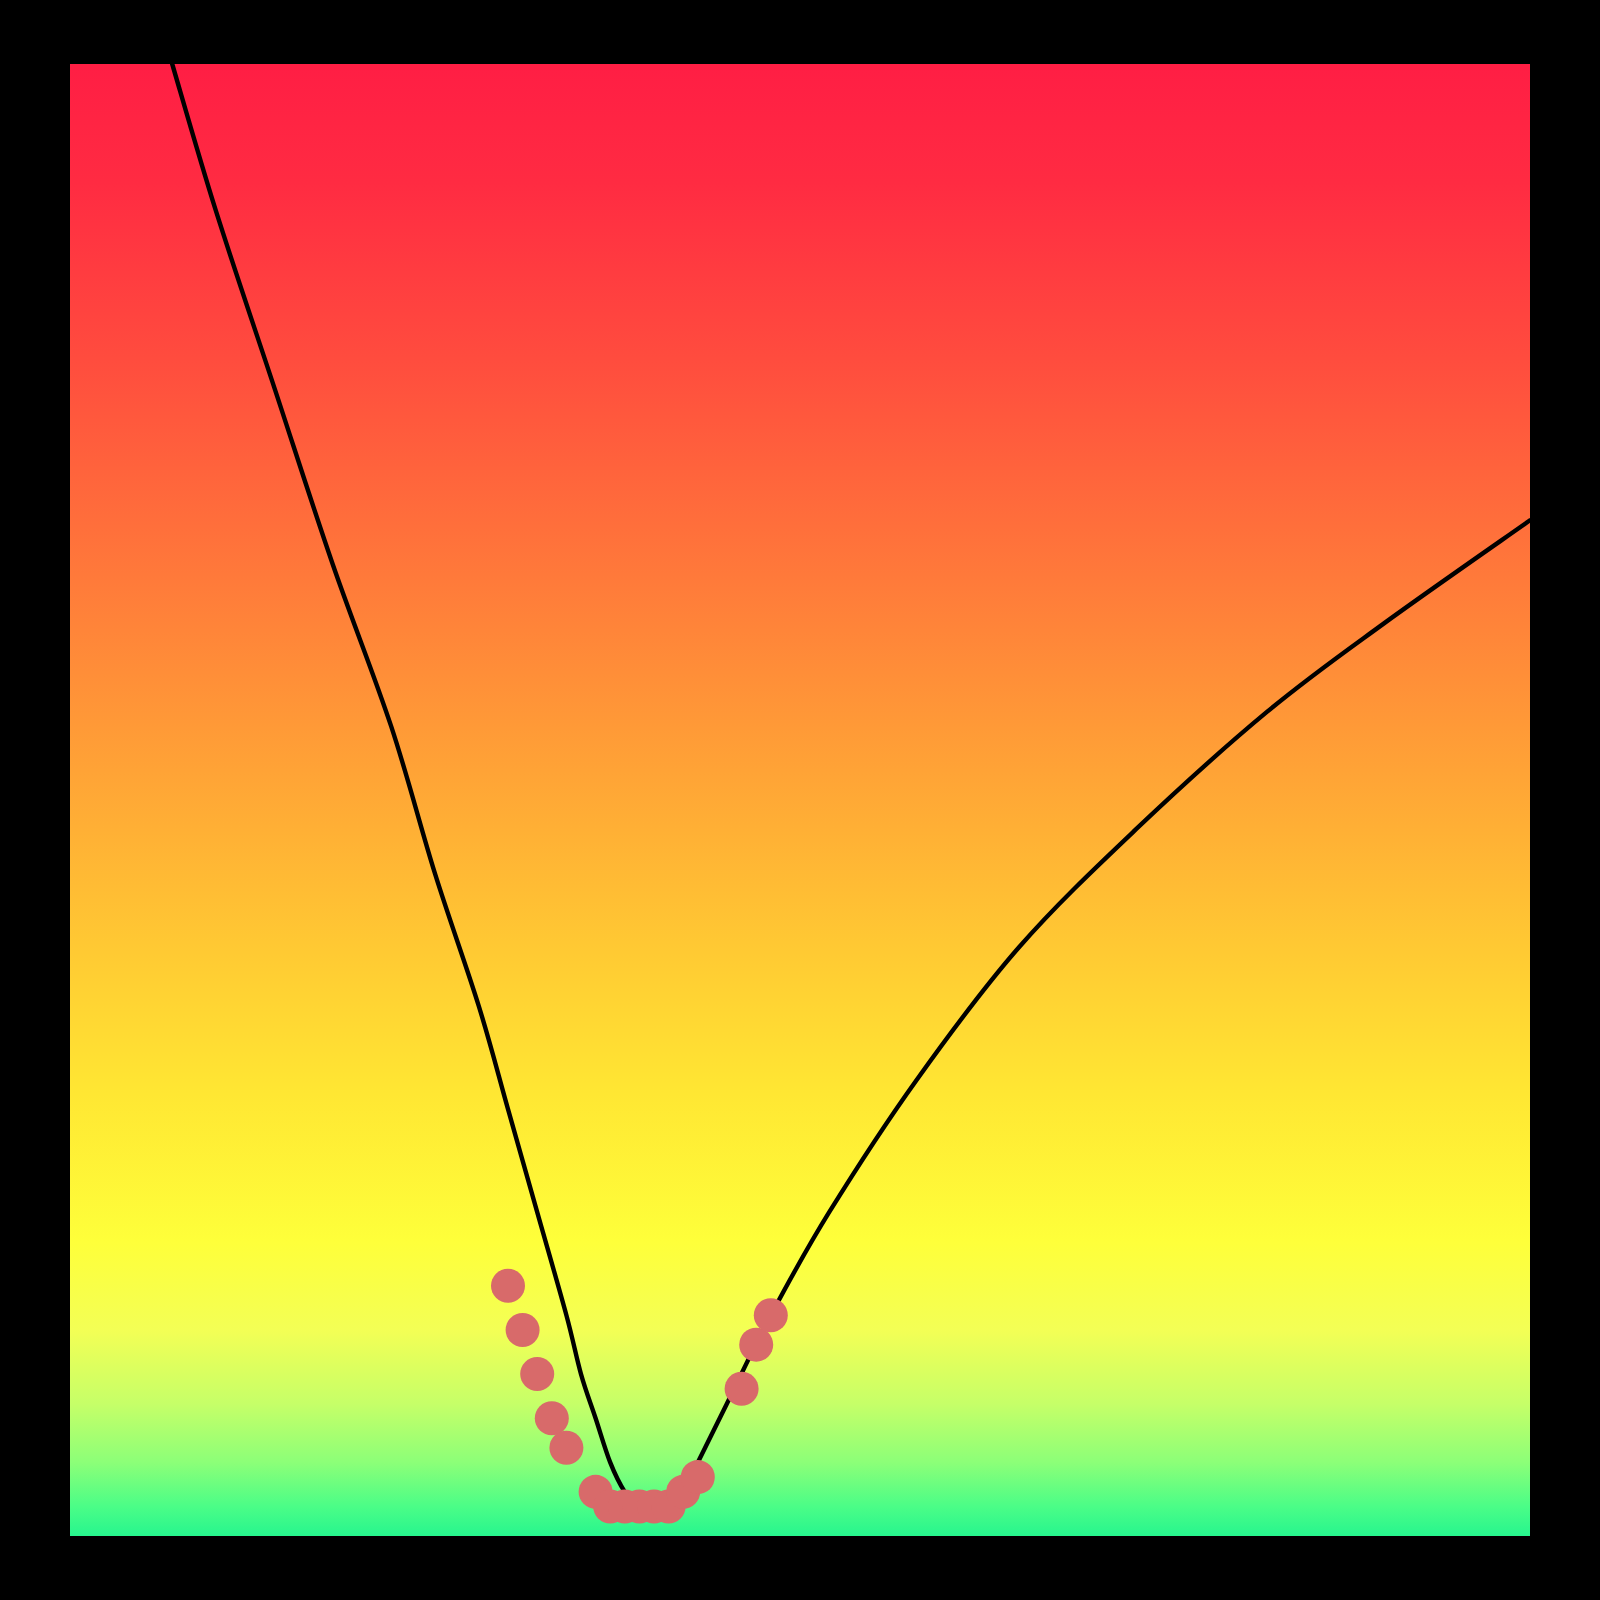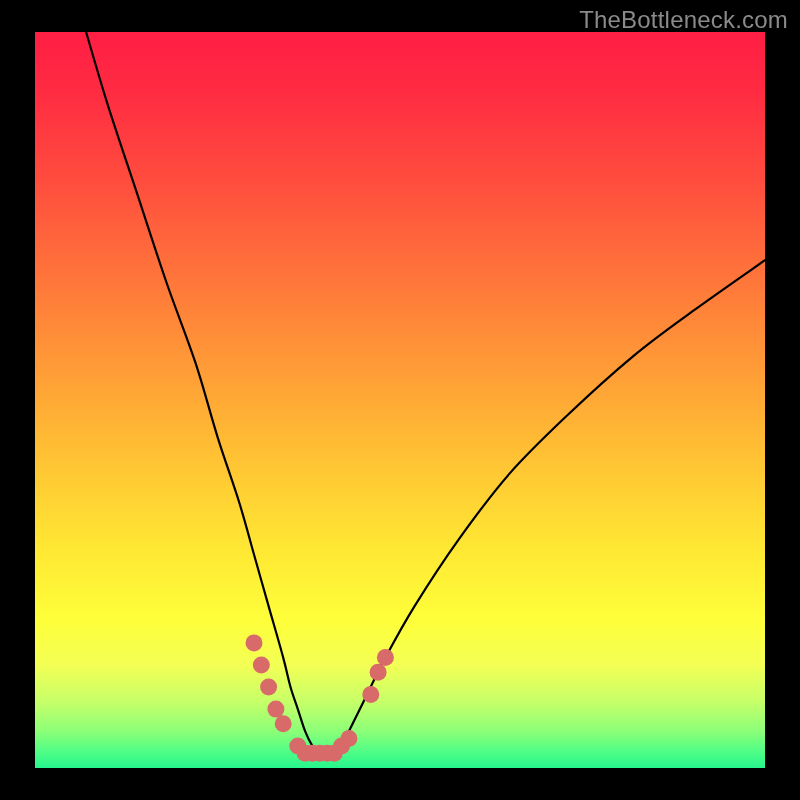--- a/index.html
+++ b/index.html
@@ -56,21 +56,20 @@
     top: 0;
     width: 730px;
     height: 736px;
     overflow: visible;
   }
 </style>
 </head>
 <body>
 
 <div class="frame">
-  <div class="watermark">TheBottleneck.com</div>
 
   <div class="plot-area">
     <svg class="curve" viewBox="0 0 730 736" preserveAspectRatio="none">
       <path id="curve-path" fill="none" stroke="#000000" stroke-width="2.2" stroke-linecap="round" stroke-linejoin="round" d="M 51.10 0.00 C 54.75 12.27, 64.48 46.61, 73.00 73.60 C 81.52 100.59, 92.47 132.48, 102.20 161.92 C 111.93 191.36, 121.67 222.03, 131.40 250.24 C 141.13 278.45, 152.08 305.44, 160.60 331.20 C 169.12 356.96, 175.20 381.49, 182.50 404.80 C 189.80 428.11, 198.32 451.41, 204.40 471.04 C 210.48 490.67, 214.13 505.39, 219.00 522.56 C 223.87 539.73, 228.73 556.91, 233.60 574.08 C 238.47 591.25, 244.55 612.11, 248.20 625.60 C 251.85 639.09, 253.07 646.45, 255.50 655.04 C 257.93 663.63, 260.37 669.76, 262.80 677.12 C 265.23 684.48, 267.67 693.07, 270.10 699.20 C 272.53 705.33, 274.97 710.24, 277.40 713.92 C 279.83 717.60, 282.27 720.05, 284.70 721.28 C 287.13 722.51, 289.57 721.28, 292.00 721.28 C 294.43 721.28, 296.87 722.51, 299.30 721.28 C 301.73 720.05, 304.17 717.60, 306.60 713.92 C 309.03 710.24, 310.25 706.56, 313.90 699.20 C 317.55 691.84, 322.42 682.03, 328.50 669.76 C 334.58 657.49, 341.88 641.55, 350.40 625.60 C 358.92 609.65, 367.43 593.71, 379.60 574.08 C 391.77 554.45, 407.58 529.92, 423.40 507.84 C 439.22 485.76, 456.25 462.45, 474.50 441.60 C 492.75 420.75, 512.22 402.35, 532.90 382.72 C 553.58 363.09, 577.92 341.01, 598.60 323.84 C 619.28 306.67, 635.10 295.63, 657.00 279.68 C 678.90 263.73, 717.83 236.75, 730.00 228.16"></path>
       <g id="marker-group">
           <circle cx="219.00" cy="610.88" r="8.5" fill="#d86a6a"></circle>
           <circle cx="226.30" cy="632.96" r="8.5" fill="#d86a6a"></circle>
           <circle cx="233.60" cy="655.04" r="8.5" fill="#d86a6a"></circle>
           <circle cx="240.90" cy="677.12" r="8.5" fill="#d86a6a"></circle>
           <circle cx="248.20" cy="691.84" r="8.5" fill="#d86a6a"></circle>

